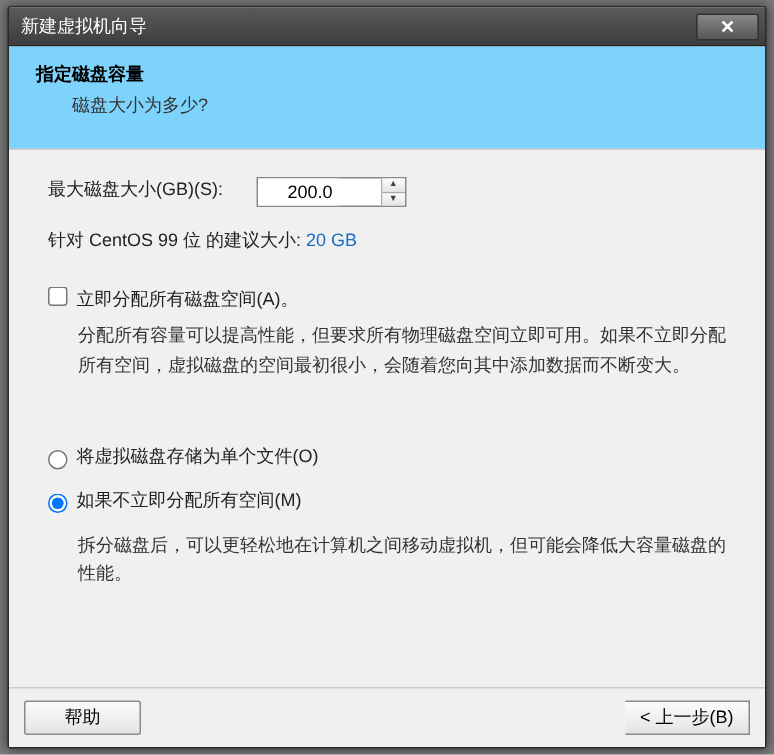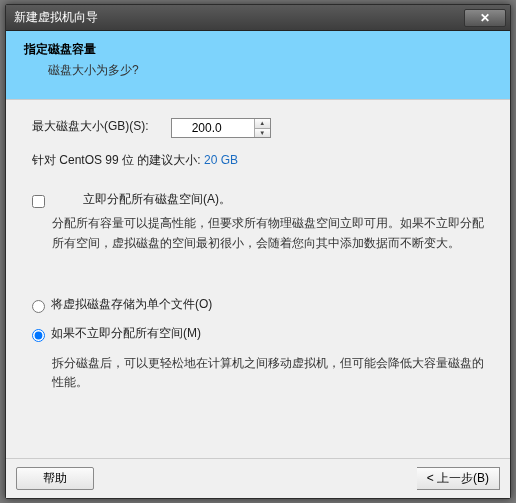--- a/index.html
+++ b/index.html
@@ -109,23 +109,22 @@
     font-size: 6px;
     line-height: 1;
     cursor: default;
     color: #444;
   }
   .row-disk .spin-btns div:first-child { border-bottom: 1px solid #aaa; }
   .recommend { margin-bottom: 22px; }
   .recommend .sz { color: #1a6cc2; }
   .checkbox-row {
     display: flex;
-    align-items: flex-end;
+    align-items: flex-start;
     margin-bottom: 6px;
-    gap: 32px;
   }
   .checkbox-row input { margin: 0 6px 0 0; }
   .indent-desc {
     margin: 4px 0 0 20px;
     line-height: 1.65;
     color: #333;
   }
   .radio-group { margin-top: 42px; }
   .radio-row {
     display: flex;

